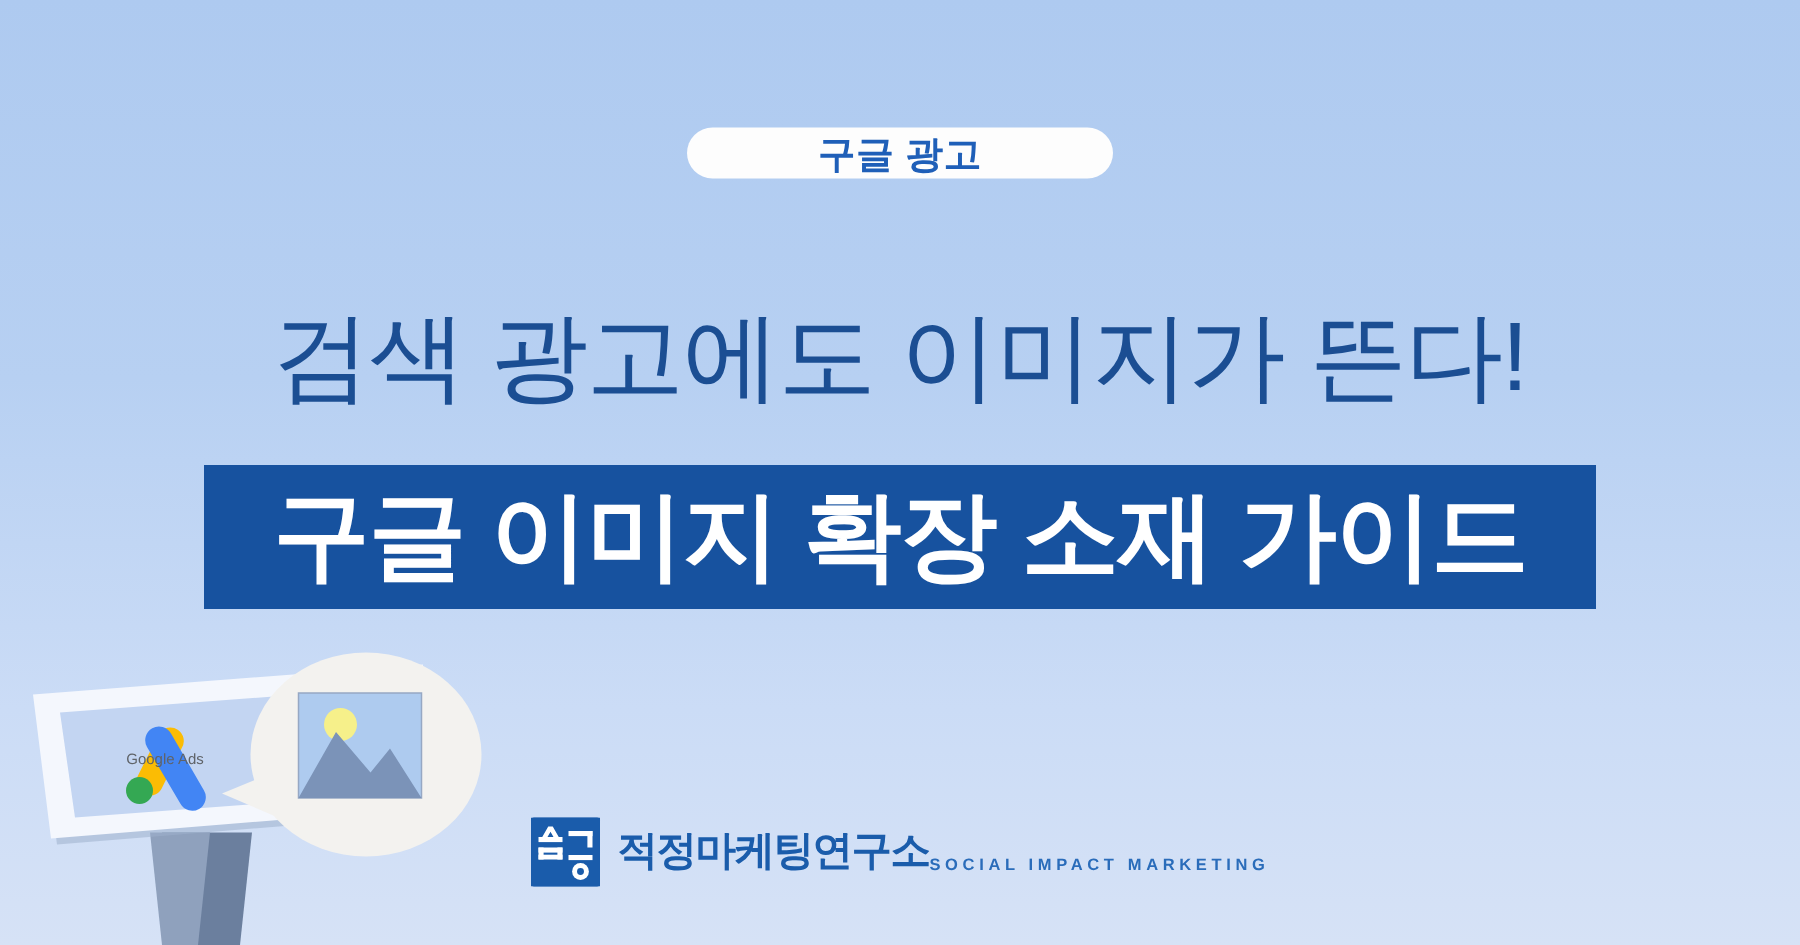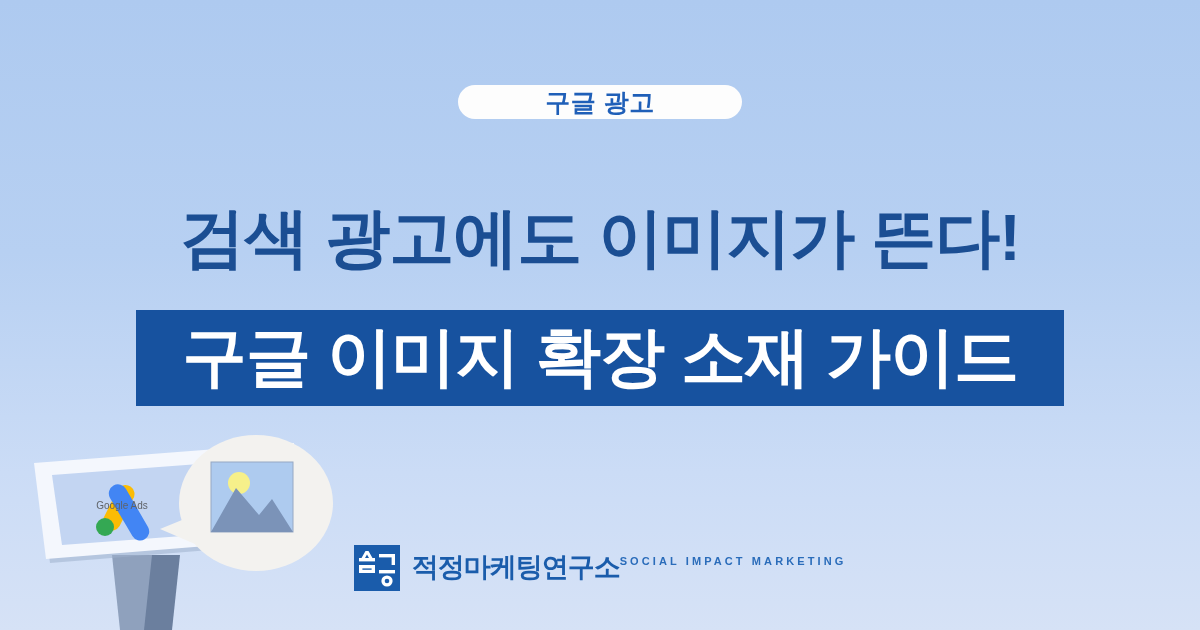--- a/index.html
+++ b/index.html
@@ -27,21 +27,21 @@
     letter-spacing: 0.5px;
   }
 
   
   .headline-1 {
     position: absolute;
     left: 0; top: 203px;
     width: 1200px;
     text-align: center;
     font-size: 65px;
-    font-weight: bold;
+    font-weight: normal;
     color: #1b4e93;
     letter-spacing: -1px;
     line-height: 1.08;
   }
 
   .headline-band {
     position: absolute;
     left: 136px; top: 310px;
     width: 928px; height: 96px;
     background: #17529f;
@@ -52,21 +52,21 @@
     font-weight: bold;
     color: #ffffff;
     letter-spacing: -1px;
     line-height: 1;
     padding-bottom: 4px;
   }
 
   
   .illustration {
     position: absolute;
-    left: 12px; top: 425px;
+    left: 0px; top: 425px;
     width: 340px; height: 205px;
   }
   .illustration svg { display:block; }
 
   
   .footer-logo {
     position: absolute;
     left: 0; top: 545px;
     width: 1200px;
     display: flex;
@@ -88,21 +88,21 @@
     font-weight: bold;
     color: #1a5cab;
     letter-spacing: -1px;
     line-height: 1.1;
   }
   .logo-tagline {
     font-size: 11px;
     font-weight: bold;
     color: #2a6cba;
     letter-spacing: 3.1px;
-    margin-top: 2px;
+    margin-top: 18px;
   }
 </style>
 </head>
 <body>
 
 <div class="badge">
   <span class="badge-label">구글 광고</span>
 </div>
 
 <div class="headline-1">검색 광고에도 이미지가 뜬다!</div>

